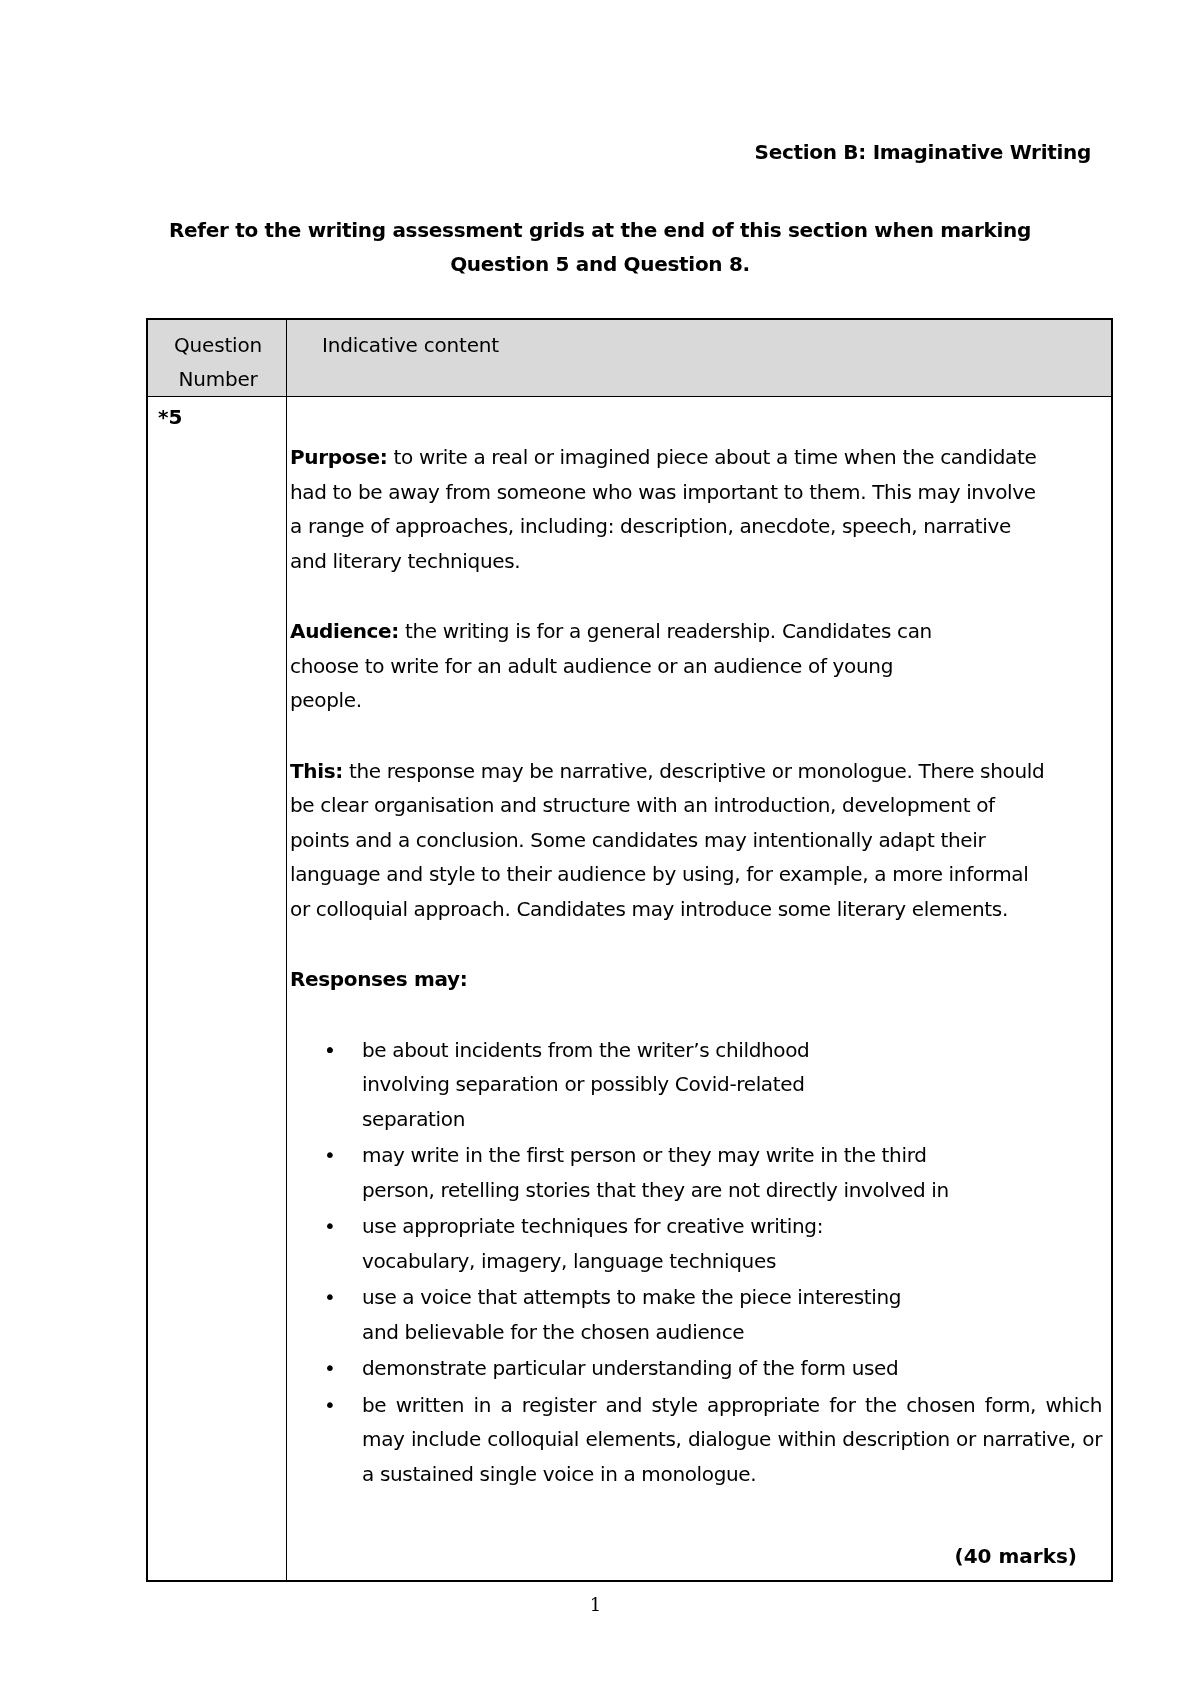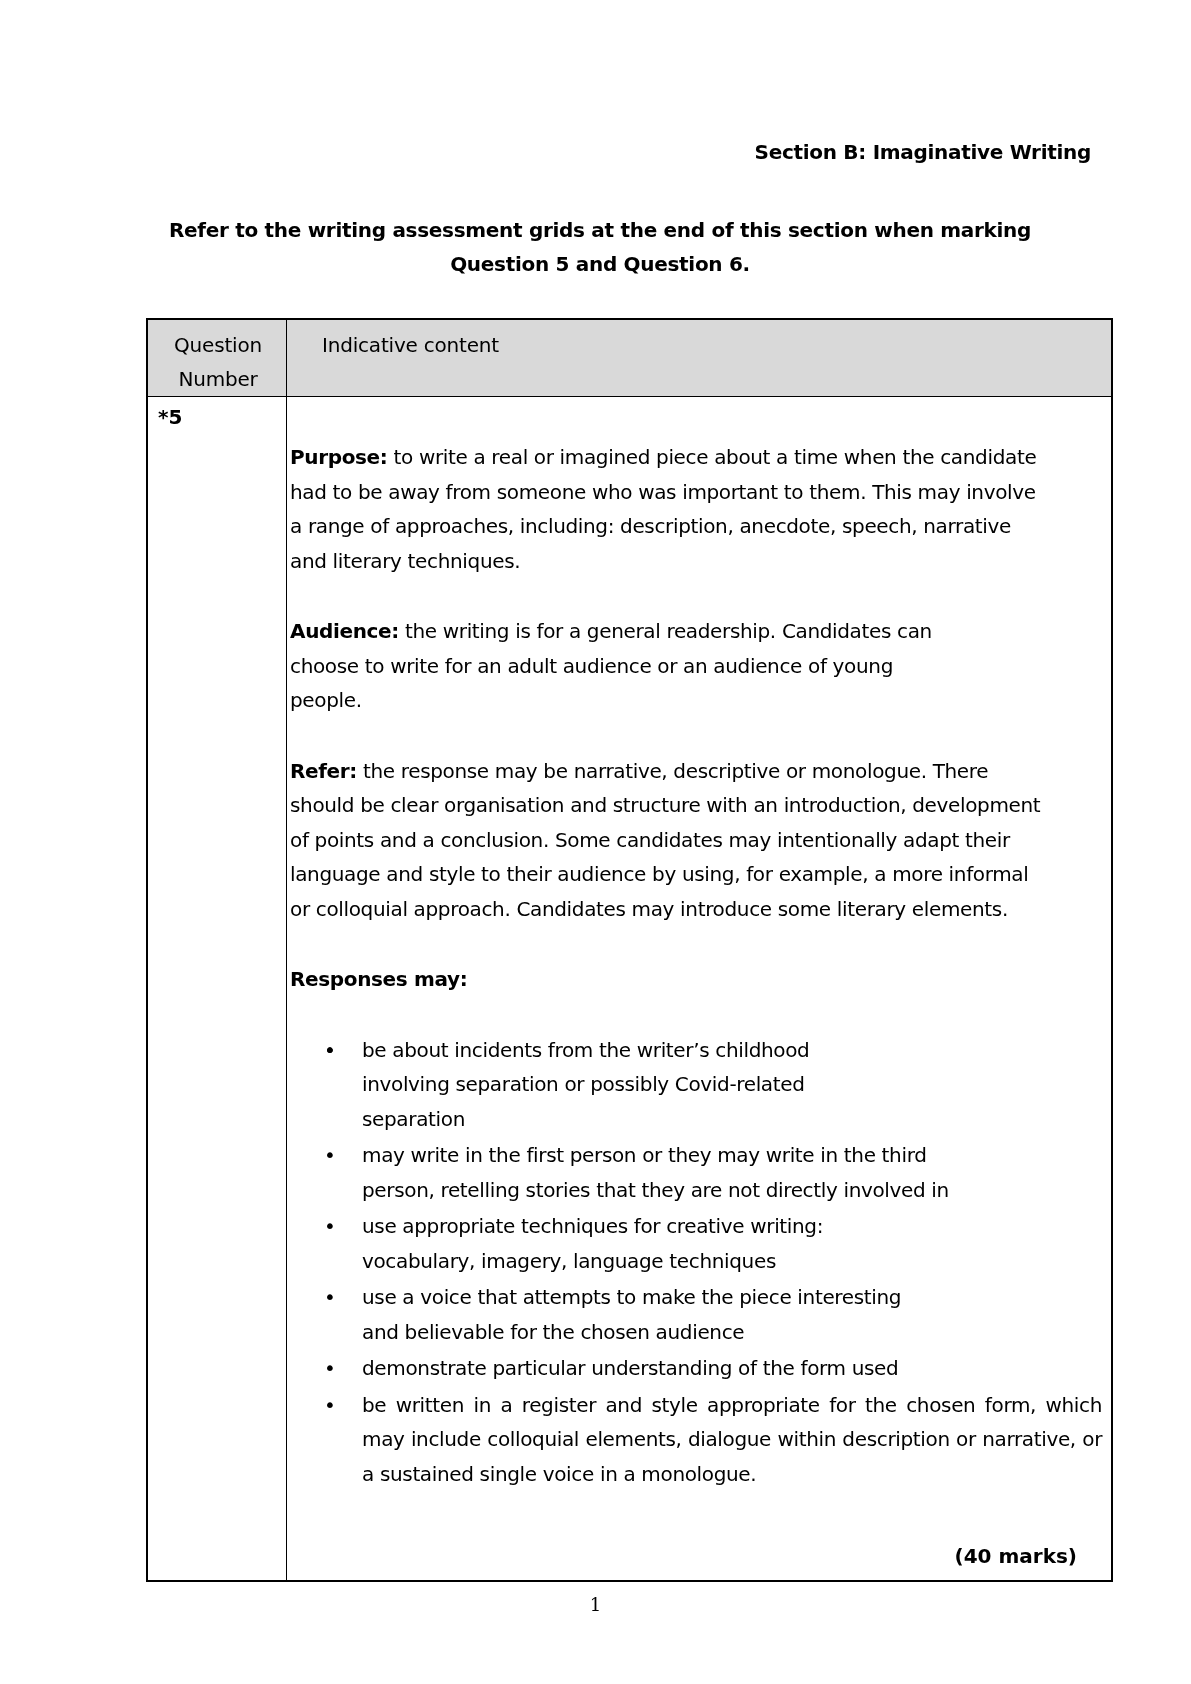--- a/index.html
+++ b/index.html
@@ -28,40 +28,40 @@
     ul.bullets li .dot { position: absolute; left: 34px; top: 0; }
     ul.bullets li.justify { text-align: justify; }
     .marks { position: absolute; right: 34px; bottom: 12px; font-weight: bold; font-size: 20px; margin-top: 44px; }
     .page-num { position: absolute; left: 0; width: 1191px; top: 1594px; text-align: center;
       font-family: "DejaVu Serif", "Liberation Serif", serif; font-size: 18px; }
   </style>
 </head>
 <body>
 
 <div class="title">Section B: Imaginative Writing</div>
-<div class="instruction">Refer to the writing assessment grids at the end of this section when marking Question 5 and Question 6.</div>
+<div class="instruction">Refer to the writing assessment grids at the end of this section when marking Question 5 and Question 8.</div>
 
 <div class="sheet">
   <div class="header">
     <div class="hcell q">Question Number</div>
     <div class="hcell c">Indicative content</div>
   </div>
   <div class="col-divider"></div>
 
   <div class="qnum">*5</div>
 
   <div class="content">
     <p class="para" style="width:760px;">
       <b>Purpose:</b><span> to write a real or imagined piece about a time when the candidate had to be away from someone who was important to them. This may involve a range of approaches, including: description, anecdote, speech, narrative and literary techniques.</span>
     </p>
     <p class="para" style="width:680px;">
       <b>Audience:</b><span> the writing is for a general readership. Candidates can choose to write for an adult audience or an audience of young people.</span>
     </p>
     <p class="para" style="width:760px;">
-      <b>Refer:</b><span> the response may be narrative, descriptive or monologue.  There should be clear organisation and structure with an introduction, development of points and a conclusion. Some candidates may intentionally adapt their language and style to their audience by using, for example, a more informal or colloquial approach. Candidates may introduce some literary elements.</span>
+      <b>This:</b><span> the response may be narrative, descriptive or monologue.  There should be clear organisation and structure with an introduction, development of points and a conclusion. Some candidates may intentionally adapt their language and style to their audience by using, for example, a more informal or colloquial approach. Candidates may introduce some literary elements.</span>
     </p>
     <p class="resp-label">Responses may:</p>
     <ul class="bullets" style="width:760px;">
       <li style="padding-right:130px;"><span class="dot">•</span></li>
       <li style="padding-right:150px;"><span class="dot">•</span><span>be about incidents from the writer’s childhood involving separation or possibly Covid-related separation</span></li>
       <li style="padding-right:100px;"><span class="dot">•</span><span>may write in the first person or they may write in the third person, retelling stories that they are not directly involved in</span></li>
       <li style="padding-right:110px;"><span class="dot">•</span><span>use appropriate techniques for creative writing: vocabulary, imagery, language techniques</span></li>
       <li style="padding-right:110px;"><span class="dot">•</span><span>use a voice that attempts to make the piece interesting and believable for the chosen audience</span></li>
       <li><span class="dot">•</span><span>demonstrate particular understanding of the form used</span></li>
       <li class="justify" style="width:740px; margin-right:-60px;"><span class="dot">•</span><span>be written in a register and style appropriate for the chosen form, which may include colloquial elements, dialogue within description or narrative, or a sustained single voice in a monologue.</span></li>

